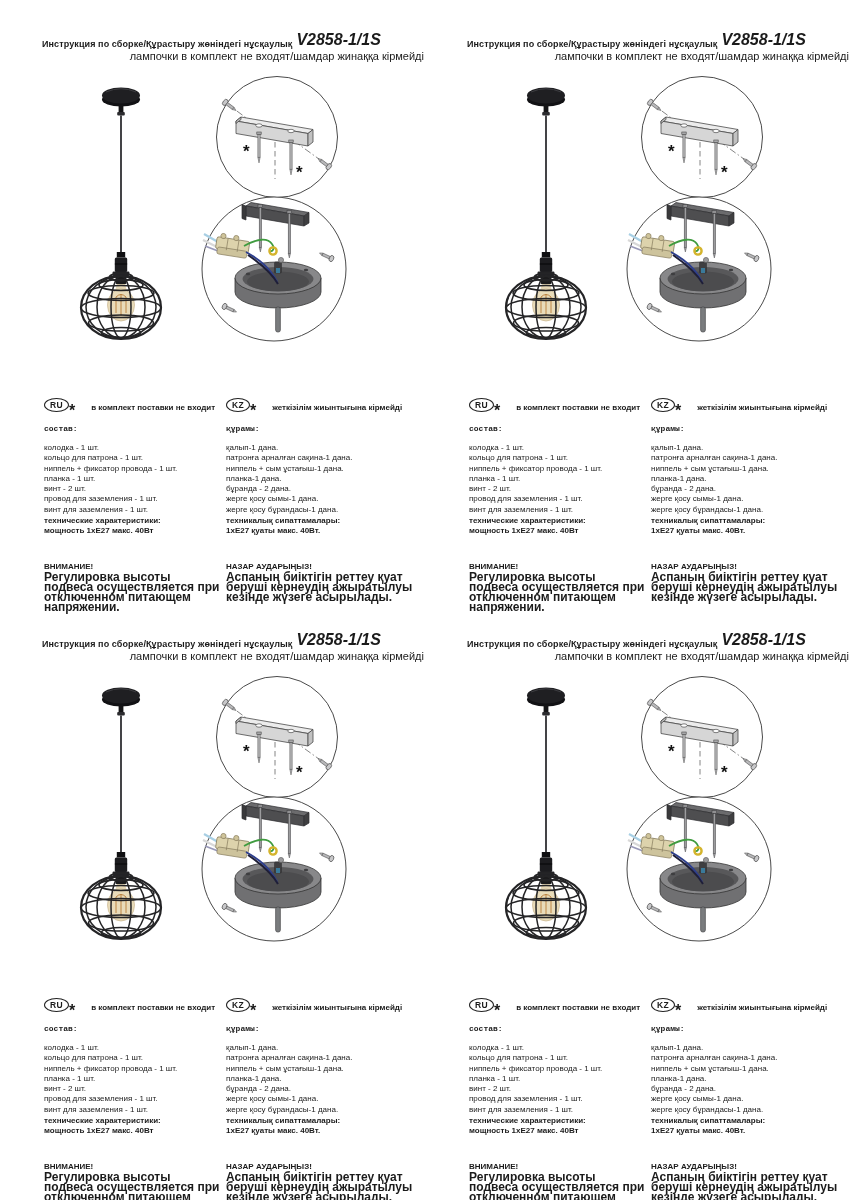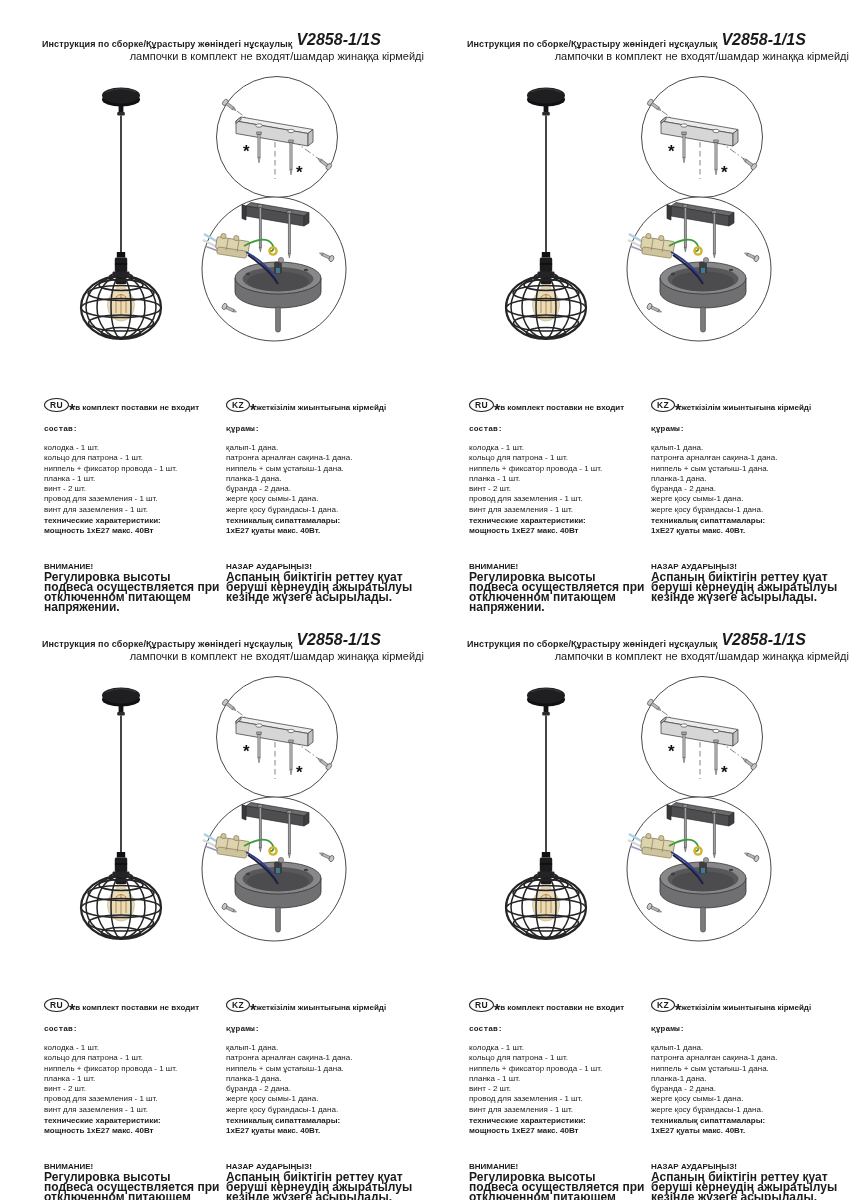--- a/index.html
+++ b/index.html
@@ -18,21 +18,21 @@
   .circle1-svg{position:absolute;left:170px;top:44px;}
   .circle2-svg{position:absolute;left:156px;top:163px;}
 
   .cols{position:absolute;left:2px;top:366px;display:flex;width:380px;}
   .col{width:176px;}
   .col.kz{width:198px;margin-left:6px;}
   .badge-row{display:flex;align-items:flex-end;gap:0;height:15px;}
   .badge{display:inline-block;border:1.2px solid #222;border-radius:50%;
          font-weight:bold;font-size:8.5px;line-height:10px;padding:1px 5px;letter-spacing:.3px;}
   .ast{font-weight:bold;font-size:16px;line-height:8px;position:relative;top:3px;}
-  .note{font-weight:bold;font-size:8px;}
+  .note{font-weight:bold;font-size:8px;padding-left:16px;}
   .intro{margin-top:12px;font-weight:bold;font-size:8px;font-family:Liberation Mono, monospace;}
   .parts{margin-top:10px;}
   .parts div{font-size:8px;font-weight:normal;line-height:10.3px;white-space:nowrap;}
   .specs{margin-top:1px;}
   .specs div{font-size:8px;font-weight:bold;line-height:10px;}
   .warn{margin-top:26px;}
   .warn-title{font-size:8px;font-weight:bold;line-height:10px;}
   .warn-text{font-size:12px;font-weight:bold;line-height:10px;max-width:190px;}
   svg text{font-family:"Liberation Sans",sans-serif;}
 </style>

